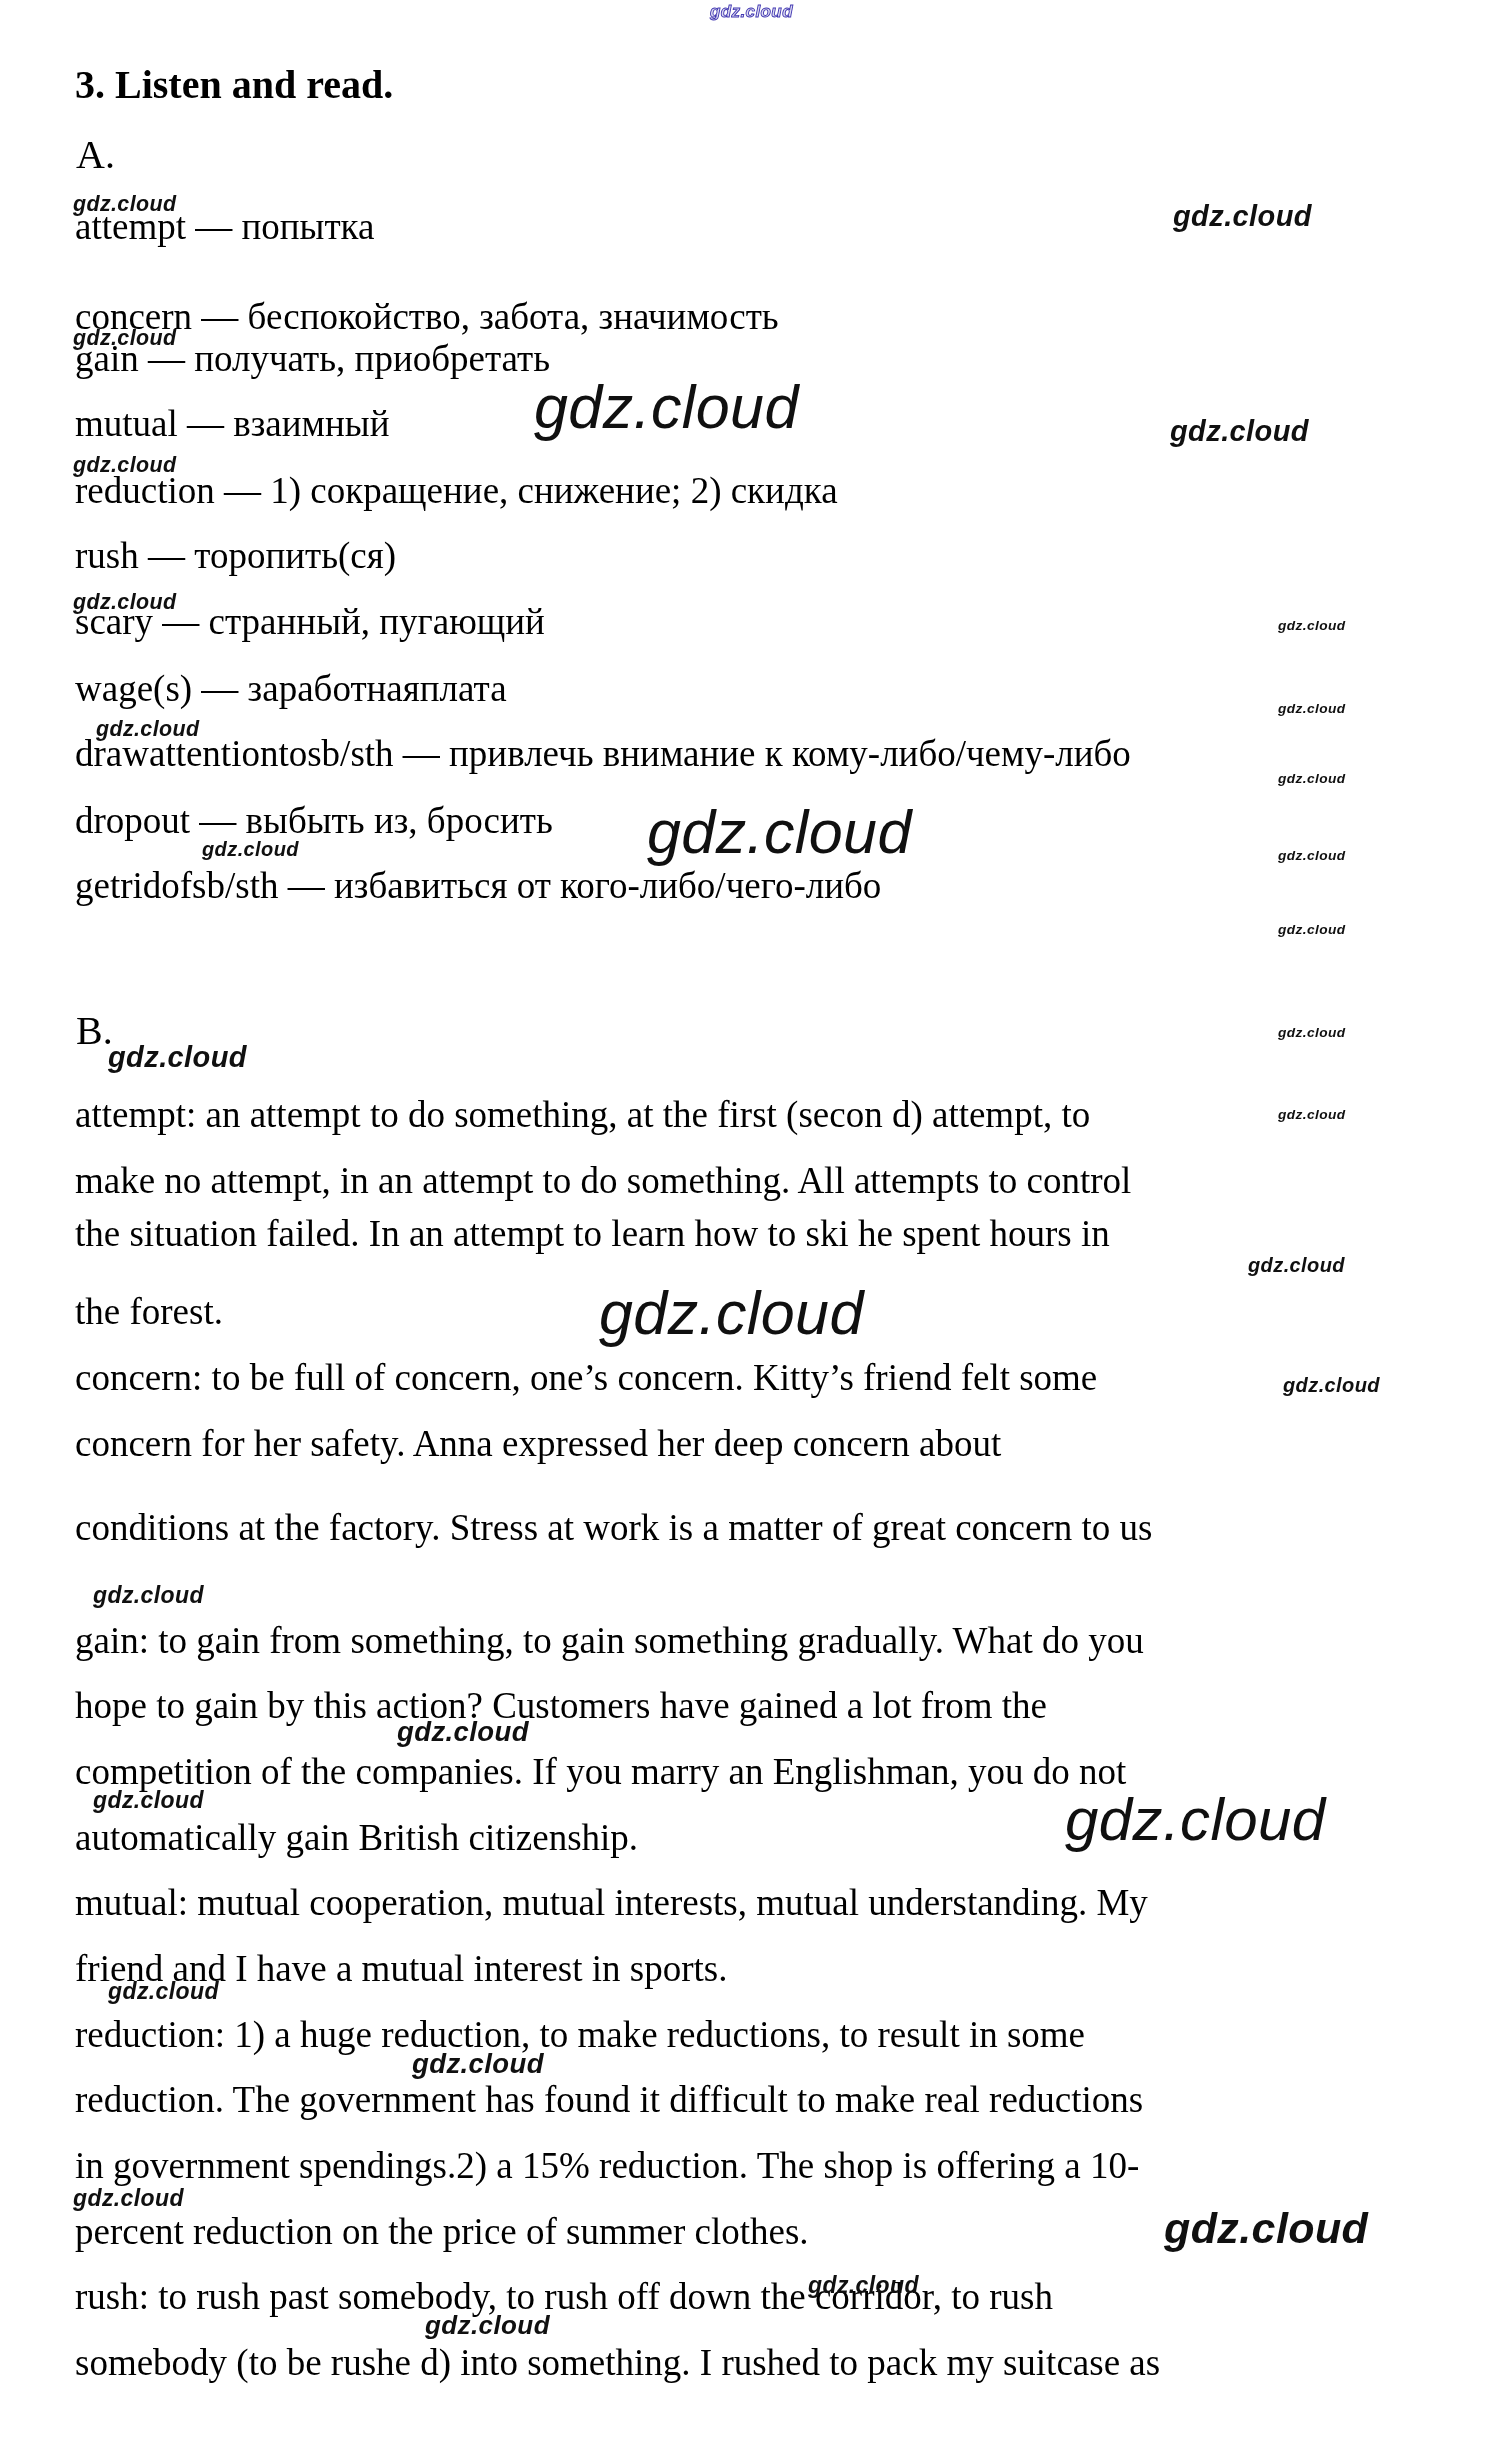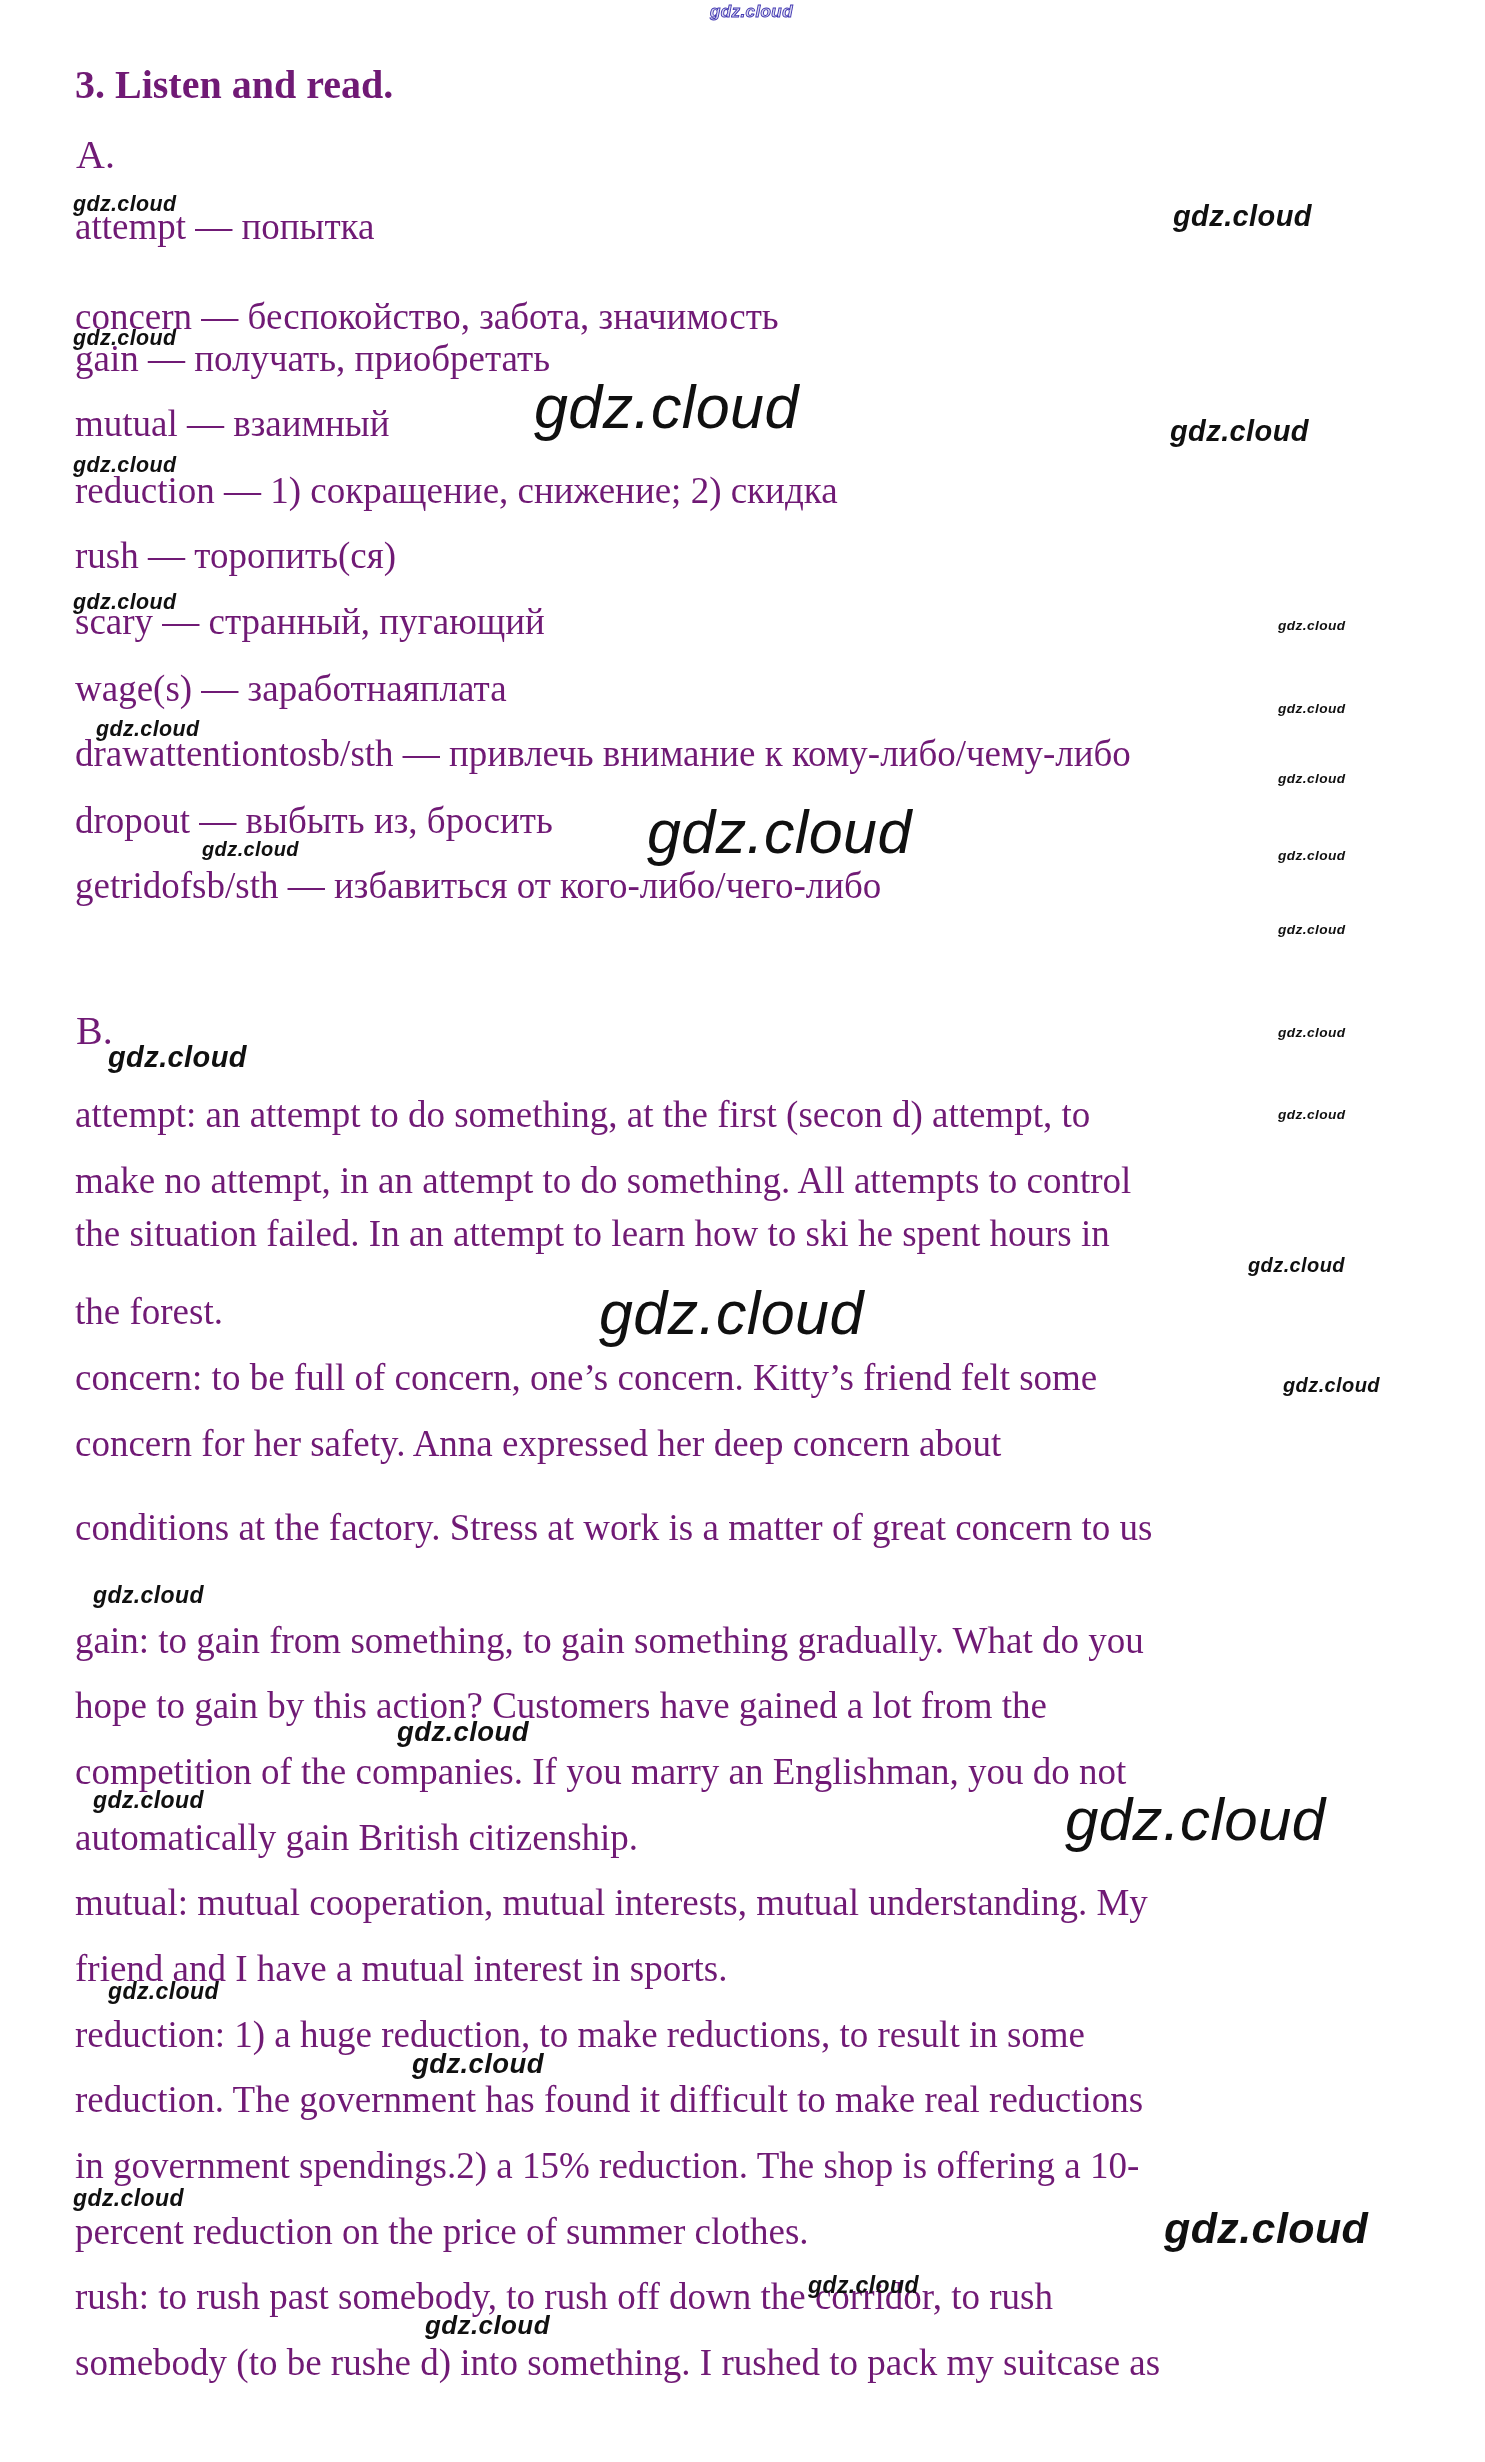--- a/index.html
+++ b/index.html
@@ -11,21 +11,21 @@
     overflow:hidden;
     font-family:"Liberation Serif","DejaVu Serif",serif;
     color:#030303;
   }
   .tline{
     position:absolute;
     left:75px;
     font-size:37px;
     line-height:44px;
     white-space:nowrap;
-    color:#701a75;
+    color:#000000;
   }
   .heading{
     font-weight:bold;
     font-size:40px;
   }
   .seclabel{
     font-size:40px;
   }
   .wm{
     position:absolute;

